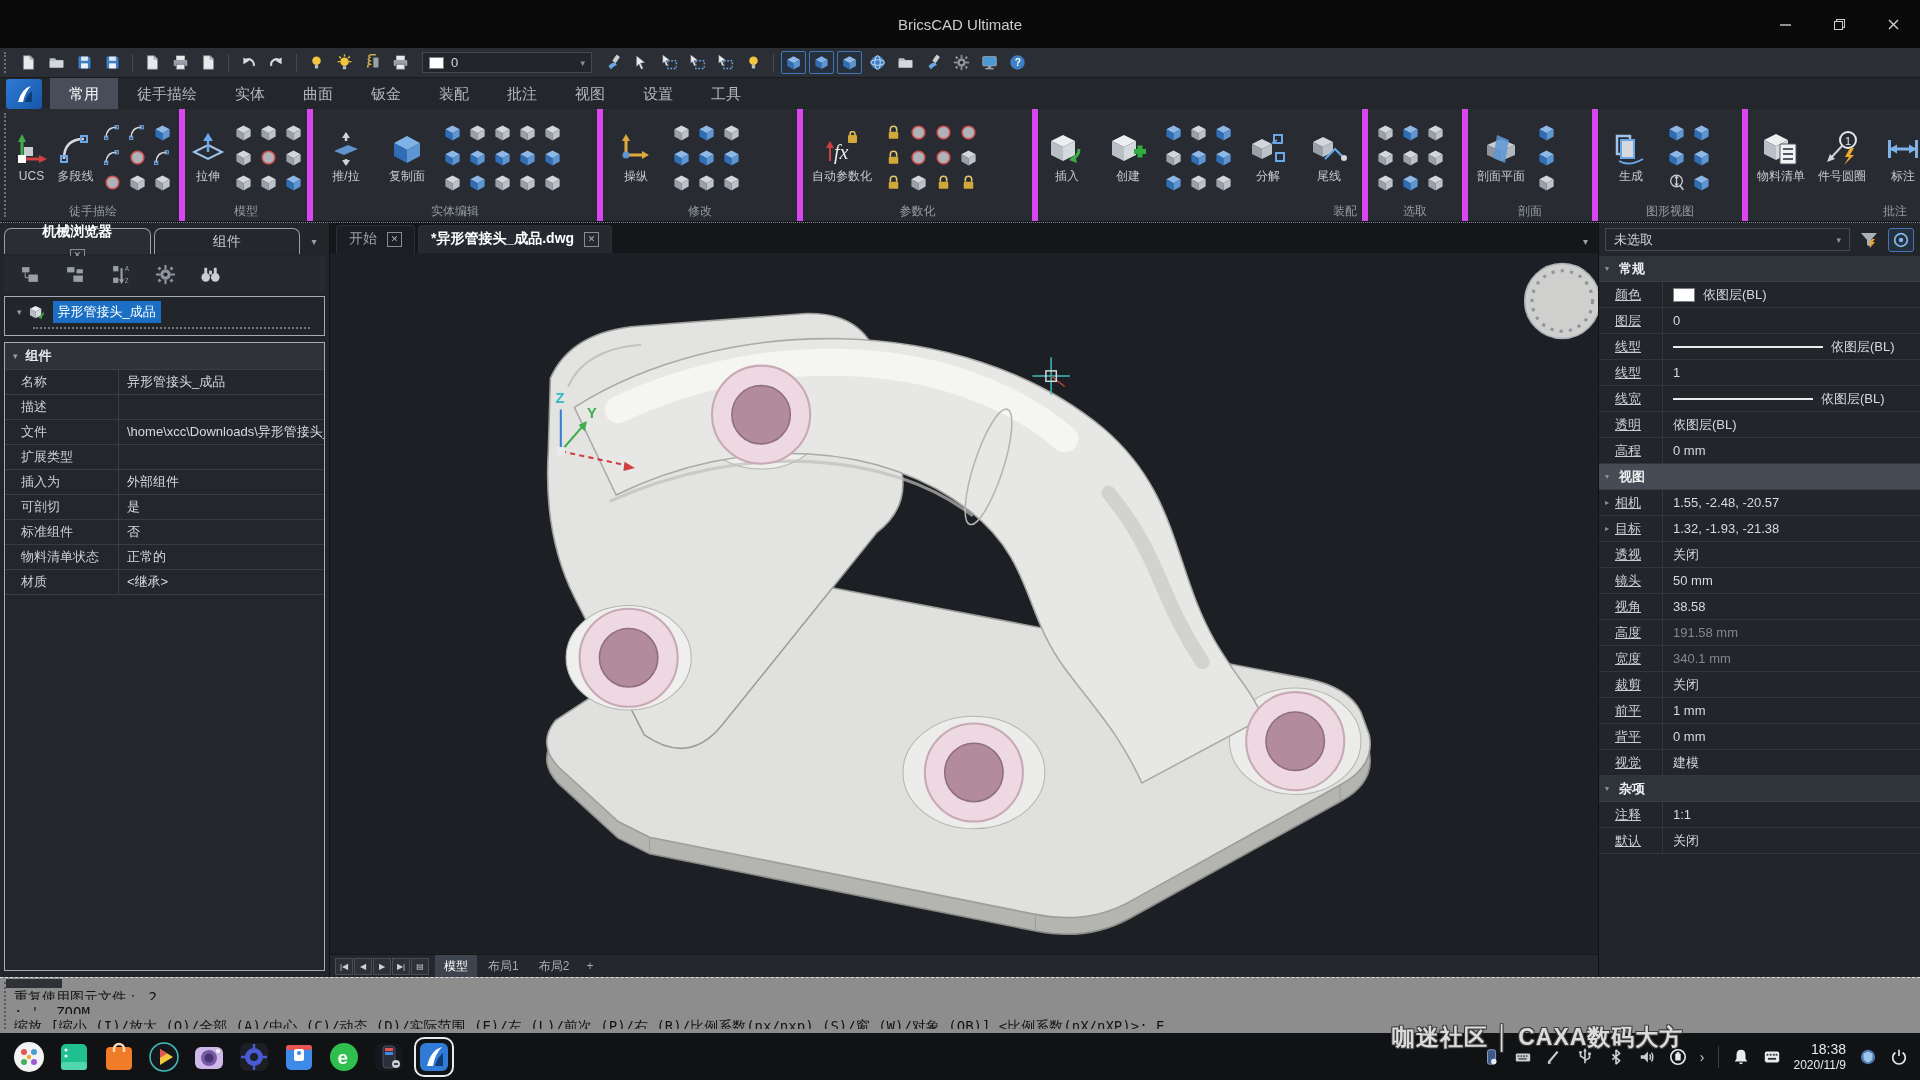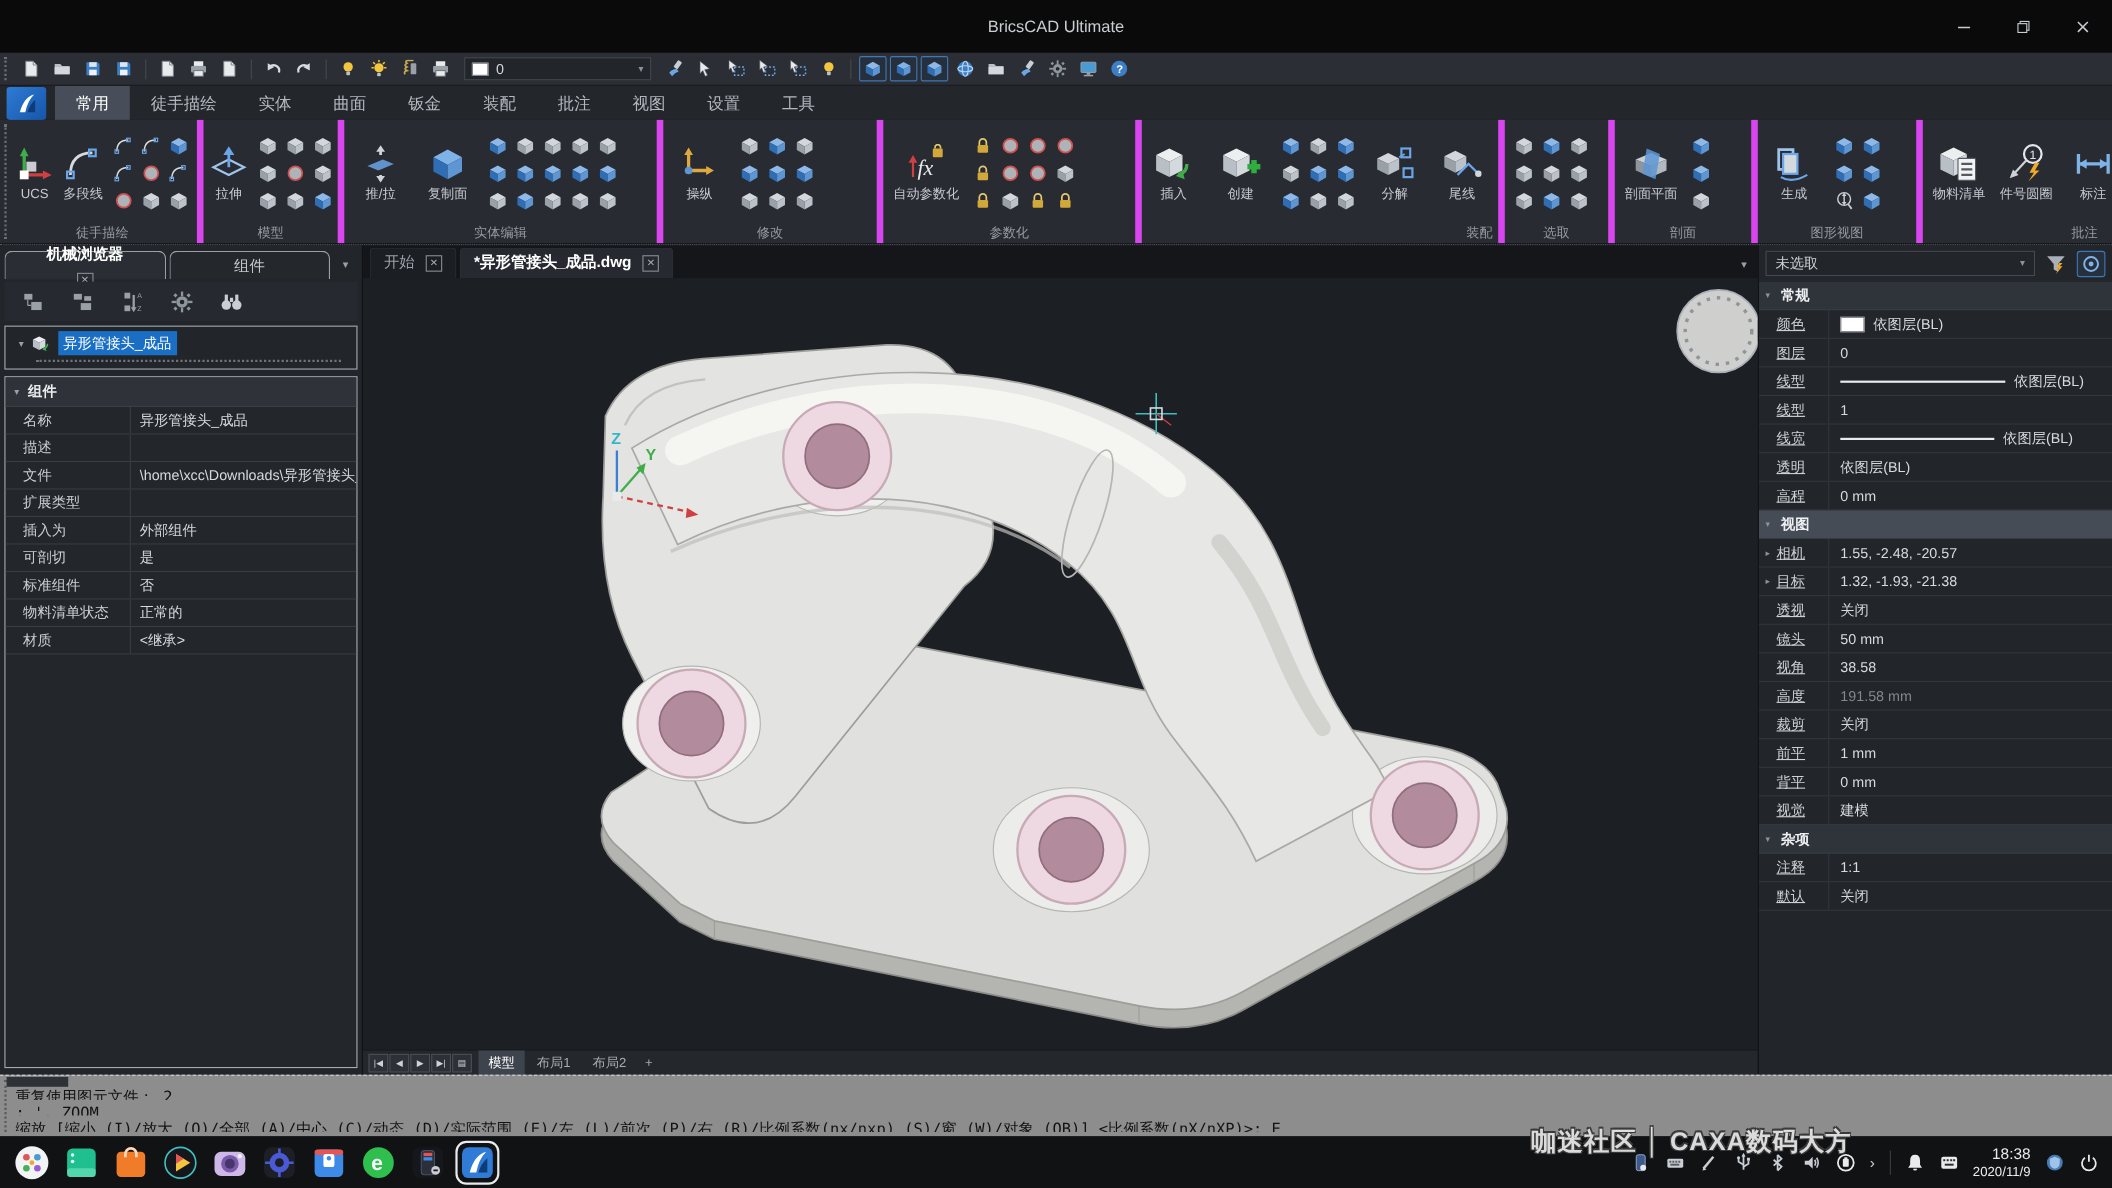--- a/index.html
+++ b/index.html
@@ -1468,20 +1468,25 @@
             <span class="rp-label">视角</span>
             <span class="rp-value">38.58</span>
           </div>
         <div class="rp-row">
             <span class="rp-gutter"></span>
             <span class="rp-label">高度</span>
             <span class="rp-value muted">191.58 mm</span>
           </div>
         <div class="rp-row">
             <span class="rp-gutter"></span>
+            <span class="rp-label">宽度</span>
+            <span class="rp-value muted">340.1 mm</span>
+          </div>
+        <div class="rp-row">
+            <span class="rp-gutter"></span>
             <span class="rp-label">裁剪</span>
             <span class="rp-value">关闭</span>
           </div>
         <div class="rp-row">
             <span class="rp-gutter"></span>
             <span class="rp-label">前平</span>
             <span class="rp-value">1 mm</span>
           </div>
         <div class="rp-row">
             <span class="rp-gutter"></span>

